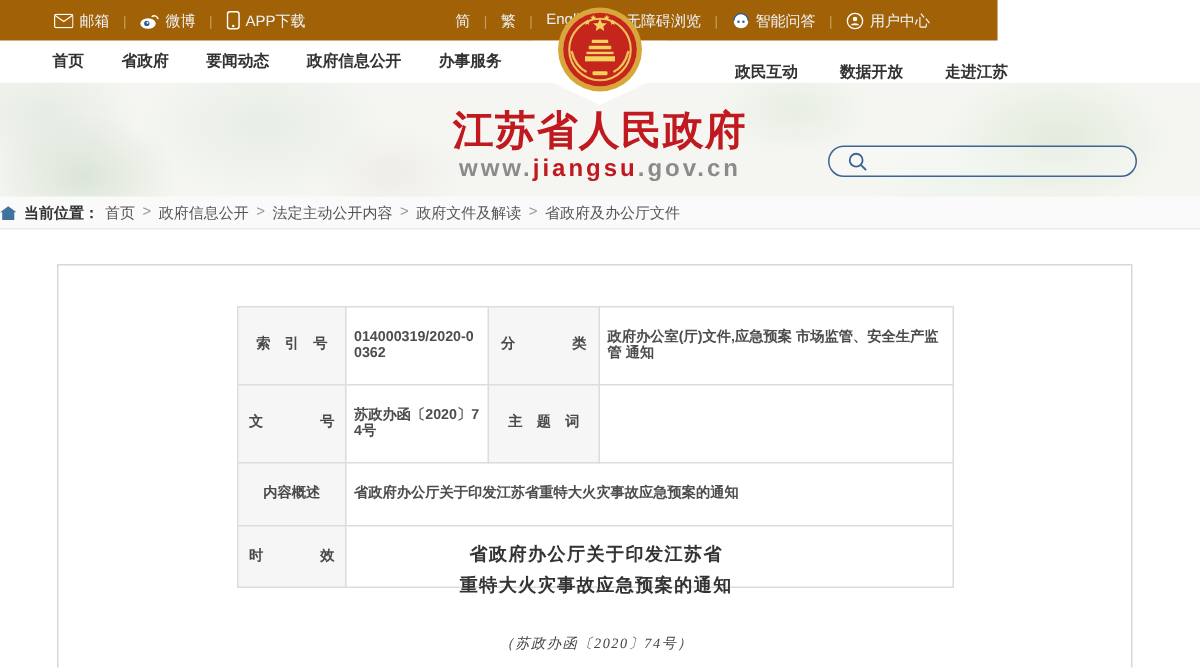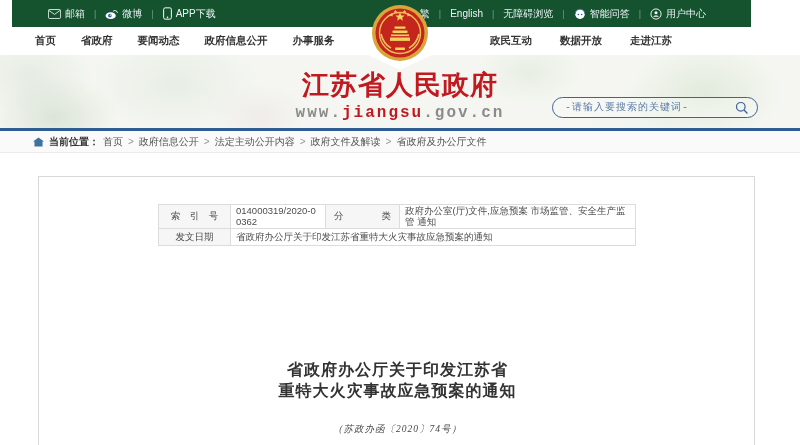--- a/index.html
+++ b/index.html
@@ -1,83 +1,83 @@
 <!DOCTYPE html>
 <html><head>
 <meta charset="utf-8">
 <style>
   * { margin:0; padding:0; box-sizing:border-box; }
   html,body { width:800px; height:445px; overflow:hidden; }
   body { font-family:"Liberation Sans","DejaVu Sans",sans-serif; background:#fff; position:relative; }
 
   
-  .topbar { position:absolute; left:12px; top:0; width:739px; height:27px; background:#14532d; z-index:5; }
+  .topbar { position:absolute; left:0; top:0; width:665px; height:27px; background:#a16207; z-index:5; }
   .topbar-left { position:absolute; left:36px; top:0; height:27px; display:flex; align-items:center; }
   .topbar-right { position:absolute; right:45px; top:0; height:27px; display:flex; align-items:center; }
   .tb-item { display:flex; align-items:center; gap:4px; color:#eef3f9; font-size:10px; cursor:pointer; white-space:nowrap; }
   .tb-sep { color:rgba(255,255,255,.4); font-size:9px; margin:0 9px; }
   .tb-icon { display:inline-flex; }
 
   
   .navbar { position:absolute; left:0; top:27px; width:800px; height:28px; background:#ffffff; z-index:4; }
   .nav-left { position:absolute; left:35px; top:0; height:28px; display:flex; align-items:center; gap:25px; }
-  .nav-right { position:absolute; left:490px; top:0; height:28px; display:flex; align-items:center; gap:28px; }
+  .nav-right { position:absolute; left:490px; top:0; height:28px; display:flex; align-items:flex-end; gap:28px; }
   .nav-item { font-size:10.5px; font-weight:700; color:#333; cursor:pointer; white-space:nowrap; }
 
   
   .shield { position:absolute; left:356px; top:27px; width:88px; height:43px; background:#fff; z-index:6;
             clip-path:polygon(0 0,100% 0,100% 52%,50% 100%,0 52%); }
   .emblem { position:absolute; left:371px; top:4px; width:58px; height:58px; z-index:7; }
 
   
-  .banner { position:absolute; left:0; top:55px; width:800px; height:76px; z-index:1;
+  .banner { position:absolute; left:0; top:55px; width:800px; height:96px; z-index:1;
     border-bottom:3px solid #2e5d92;
     background:
       radial-gradient(90px 60px at 55px 62px, rgba(198,214,196,.55), transparent 70%),
       radial-gradient(120px 70px at 175px 28px, rgba(224,234,224,.65), transparent 70%),
       radial-gradient(90px 55px at 30px 20px, rgba(214,226,214,.5), transparent 70%),
       radial-gradient(110px 70px at 705px 38px, rgba(206,224,199,.5), transparent 70%),
       radial-gradient(85px 55px at 640px 66px, rgba(238,244,238,.85), transparent 70%),
       radial-gradient(75px 45px at 530px 18px, rgba(216,229,212,.45), transparent 70%),
       radial-gradient(70px 45px at 260px 60px, rgba(231,222,222,.4), transparent 70%),
-      #f5f6f1; font-family: Liberation Mono, monospace; }
+      #f5f6f1; }
   .site-title { position:absolute; left:0; top:17px; width:800px; text-align:center;
     font-size:27px; line-height:30px; font-weight:700; color:#c0191f; letter-spacing:1px; }
   .site-url { position:absolute; left:0; top:49px; width:800px; text-align:center;
     font-size:16px; font-weight:700; letter-spacing:2px; color:#8b8b8b; }
   .site-url .dom { color:#c0191f; }
   .searchbox { position:absolute; left:552px; top:42px; width:206px; height:21px;
     border:1px solid #3e6396; border-radius:11px; background:rgba(255,255,255,.25);
     display:flex; align-items:center; padding:0 8px 0 12px; }
   .searchbox input { flex:1; border:none; outline:none; background:transparent;
     font-size:10px; color:#4a6d9c; letter-spacing:1px; font-family:inherit; }
   .searchbox input::placeholder { color:#5b7ba6; }
 
   
   .crumbbar { position:absolute; left:0; top:131px; width:800px; height:22px; background:#fafafa;
-    border-bottom:1px solid #ececec; display:flex; align-items:center; padding-left:33px; z-index:2; }
+    border-bottom:1px solid #ececec; display:flex; align-items:center; z-index:2; }
   .crumbbar, .crumbbar a { font-size:10px; color:#555; }
   .crumb-label { font-weight:700; color:#333; margin:0 4px 0 5px; }
   .crumb-item { cursor:pointer; }
   .crumb-sep { color:#999; margin:0 5px; }
 
   
   .panel { position:absolute; left:38px; top:176px; width:717px; height:290px;
     background:#fff; border:1px solid #d8d8d8; }
 
   table.meta { position:absolute; left:119px; top:27px; width:477px; border-collapse:collapse;
     table-layout:fixed; font-size:9.5px; color:#4d4d4d; }
-  table.meta td { border:1px solid #dcdcdc; padding:1px 5px; height:17px; line-height:10.5px;
-    vertical-align:middle; word-break:break-all; }
+  table.meta td { border:1px solid #dcdcdc; padding:15px 5px; height:17px; line-height:10.5px;
+    vertical-align:middle; word-break:break-all;font-weight:bold; }
   td.lbl { background:#f6f6f6; text-align:center; color:#4a4a4a; word-break:keep-all; white-space:pre; }
   col.c1 { width:72px; } col.c2 { width:95px; } col.c3 { width:74px; } col.c4 { width:236px; }
 
   .doc-head { position:absolute; left:0; top:182px; width:717px; text-align:center;
     font-family:"Liberation Serif","DejaVu Serif",serif; color:#333; }
-  .doc-title { font-size:16px; line-height:21px; font-weight:700; letter-spacing:1px; }
+  .doc-title { font-size:12px; line-height:21px; font-weight:700; letter-spacing:1px; }
   .doc-no { margin-top:22px; font-size:9.5px; letter-spacing:1px; color:#444; font-style:italic; }
 </style>
 </head>
 <body>
 
 <div class="topbar">
   <div class="topbar-left">
     <span class="tb-item">
       <span class="tb-icon">
           <svg width="13" height="10" viewBox="0 0 16 12">
@@ -186,21 +186,20 @@
       <rect x="24" y="43.5" width="10" height="2.6" rx="0.8"></rect>
     </g>
     <path d="M10 30c2 8 6 12 10 14 M48 30c-2 8-6 12-10 14" fill="none" stroke="#eec258" stroke-width="1.6"></path>
   </svg>
 </div>
 
 <div class="banner">
   <div class="site-title">江苏省人民政府</div>
   <div class="site-url"><span>www.</span><span class="dom">jiangsu</span><span>.gov.cn</span></div>
   <div class="searchbox">
-    <input type="text" placeholder="-请输入要搜索的关键词-" style="">
     <span style="display:inline-flex;">
         <svg width="14" height="14" viewBox="0 0 15 15">
           <circle cx="6.2" cy="6.2" r="4.6" fill="none" stroke="#3e6396" stroke-width="1.3"></circle>
           <line x1="9.7" y1="9.7" x2="13.3" y2="13.3" stroke="#3e6396" stroke-width="1.4"></line>
         </svg>
       </span>
   </div>
 </div>
 
 <div class="crumbbar">
@@ -230,22 +229,32 @@
         <col class="c4">
       </colgroup>
     <tbody>
         <tr>
       <td class="lbl">索　引　号</td>
       <td>014000319/2020-00362</td>
       <td class="lbl">分　　　　类</td>
       <td>政府办公室(厅)文件,应急预案 市场监管、安全生产监管 通知</td>
     </tr>
     <tr>
-      <td class="lbl">发文日期</td>
+      <td class="lbl">文　　　　号</td>
+      <td>苏政办函〔2020〕74号</td>
+      <td class="lbl">主　题　词</td>
+      <td></td>
+    </tr>
+    <tr>
+      <td class="lbl">内容概述</td>
       <td colspan="3">省政府办公厅关于印发江苏省重特大火灾事故应急预案的通知</td>
+    </tr>
+    <tr>
+      <td class="lbl">时　　　　效</td>
+      <td colspan="3"></td>
     </tr>
   </tbody>
     </table>
 
   <div class="doc-head">
     <div class="doc-title">省政府办公厅关于印发江苏省</div>
     <div class="doc-title">重特大火灾事故应急预案的通知</div>
     <div class="doc-no">（苏政办函〔2020〕74号）</div>
   </div>
 </div>

